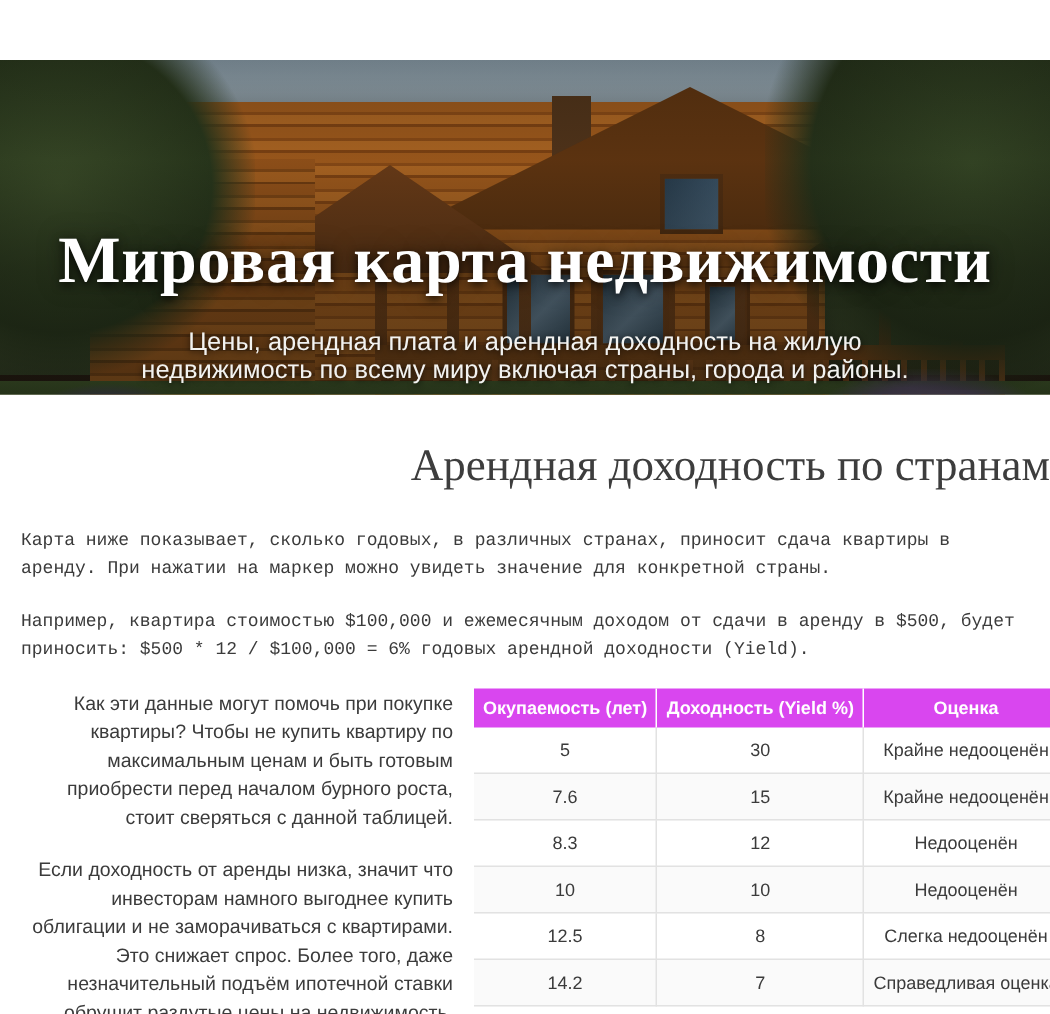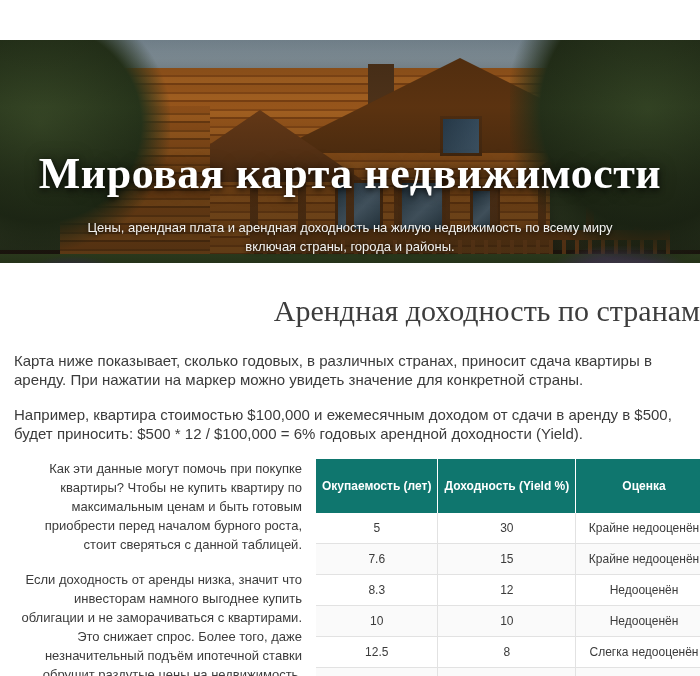--- a/index.html
+++ b/index.html
@@ -185,21 +185,21 @@
     font-weight: bold;
     font-size: 44px;
     line-height: 52px;
     color: #ffffff;
     text-shadow: 0 2px 6px rgba(0,0,0,.75), 0 0 18px rgba(0,0,0,.45);
     letter-spacing: .5px;
   }
   .hero-sub {
     margin: 18px auto 0;
     max-width: 560px;
-    font-size: 13px;
+    font-size: 17px;
     line-height: 19px;
     color: #f2f2f0;
     text-shadow: 0 1px 4px rgba(0,0,0,.8);
   }
 
   
   .content {
     width: 700px;
     padding: 16px 0 0;
     background: #ffffff;
@@ -211,23 +211,24 @@
     font-weight: normal;
     font-size: 30px;
     line-height: 36px;
     color: #3d3d3d;
   }
   .wrap {
     padding: 0 14px;
   }
   p.body {
     margin: 0 0 16px;
-    font-size: 15px;
+    font-size: 12px;
     line-height: 19px;
     color: #3b3b3b;
+    font-family: Liberation Mono, monospace;
   }
   .two-col {
     display: flex;
     align-items: flex-start;
     gap: 14px;
     padding: 0 14px;
   }
   .col-left {
     width: 288px;
     flex: 0 0 288px;
@@ -243,25 +244,25 @@
     flex: 1 1 auto;
   }
 
   
   table.yield-table {
     width: 100%;
     border-collapse: collapse;
     font-size: 12px;
   }
   table.yield-table thead th {
-    background: #0f766e;
+    background: #d946ef;
     color: #ffffff;
     font-weight: bold;
     font-size: 12px;
-    padding: 20px 6px;
+    padding: 6px 6px;
     text-align: center;
     border-right: 1px solid #ffffff;
     white-space: nowrap;
   }
   table.yield-table thead th:last-child { border-right: none; }
   table.yield-table tbody td {
     padding: 8px 6px;
     text-align: center;
     color: #3b3b3b;
     border-bottom: 1px solid #e2e2e2;

